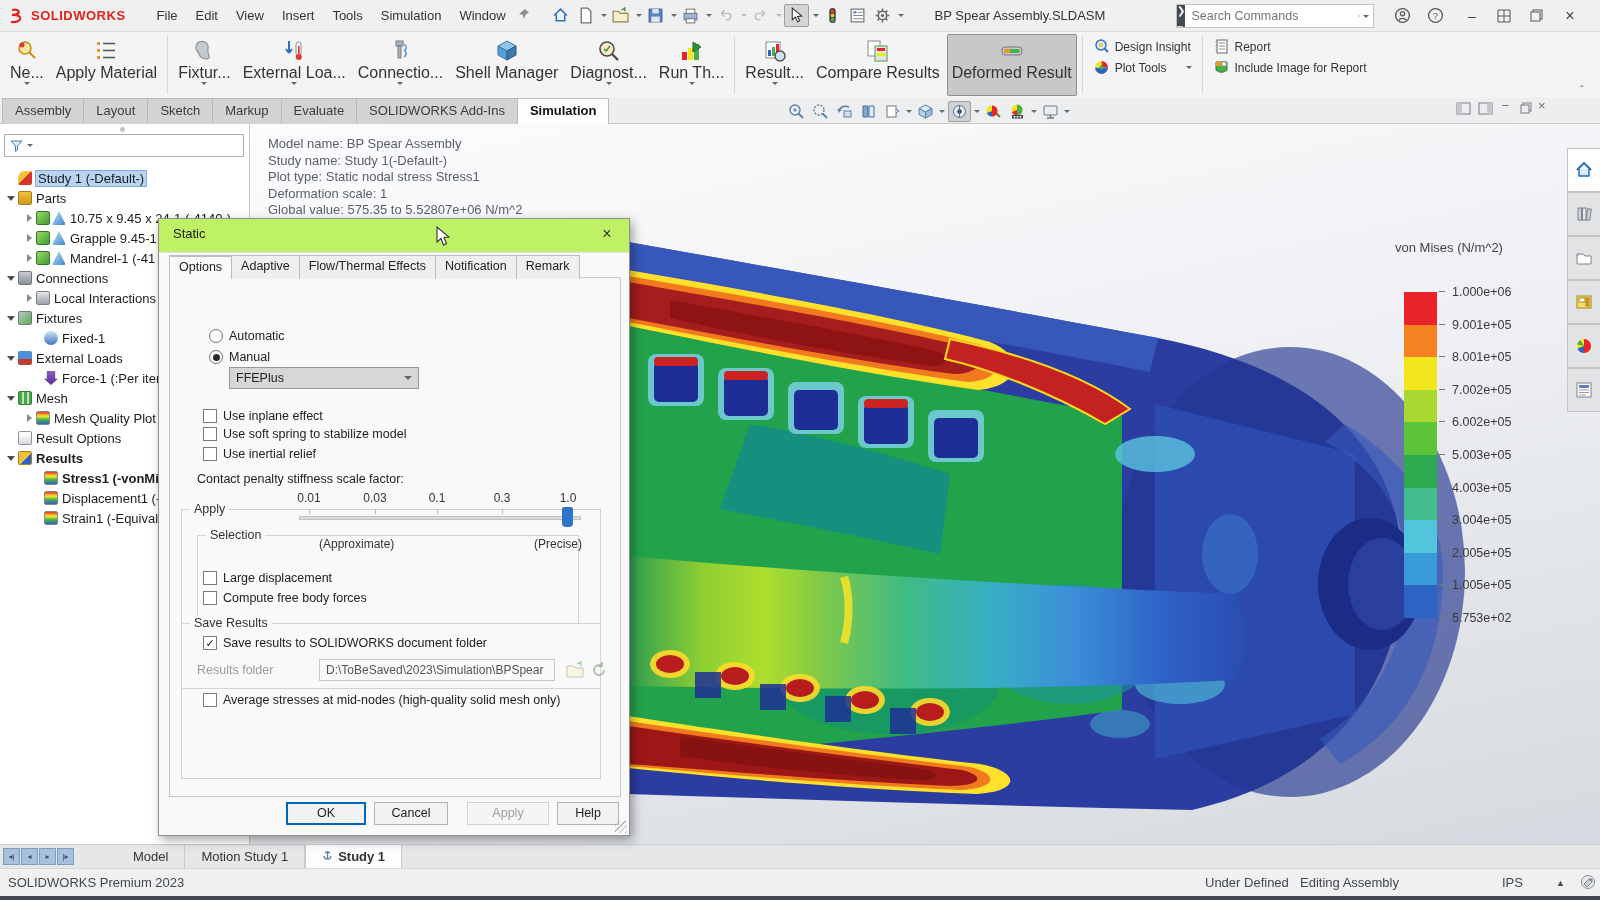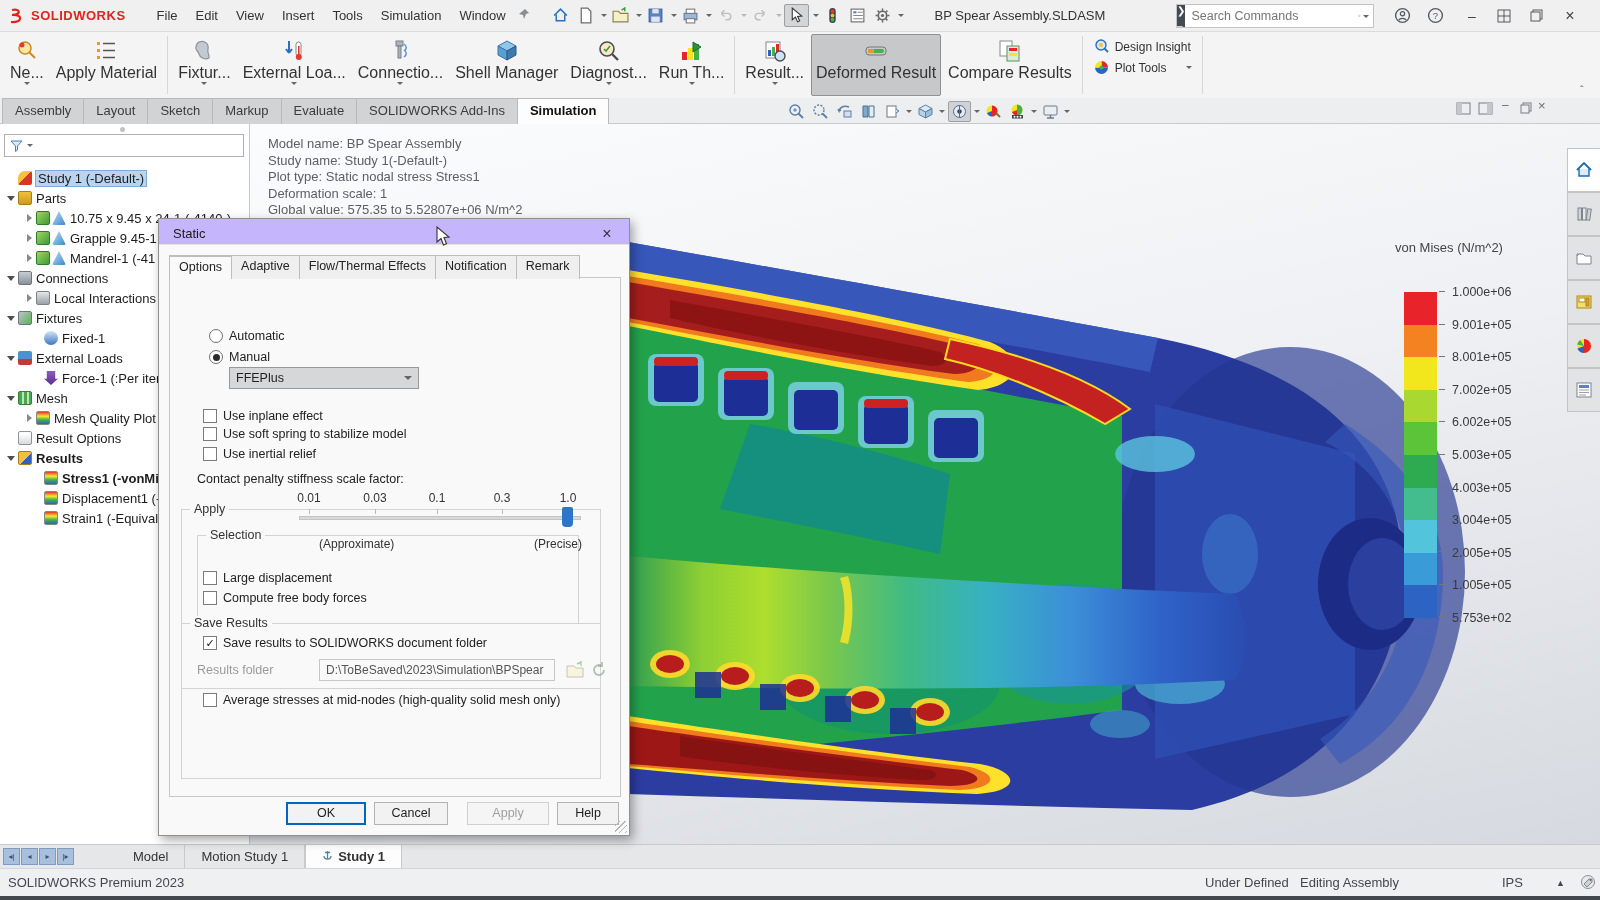--- a/index.html
+++ b/index.html
@@ -86,21 +86,21 @@
   .ltick{position:absolute;left:44px;width:6px;height:1px;background:#777;}
   .llabel{position:absolute;left:57px;font-size:12.5px;color:#3a3a3a;white-space:nowrap;}
 
   
   #taskpane{left:1567px;top:148px;width:33px;}
   .tptab{width:33px;height:44px;background:#e2e3e5;border:1px solid #c3c4c6;border-right:none;display:flex;align-items:center;justify-content:center;margin-bottom:0px;}
   .tptab.active{background:#fff;}
 
   
   #dialog{left:158px;top:218px;width:472px;height:618px;background:#f9f9f9;border:1px solid #8f9092;box-shadow:3px 4px 10px rgba(0,0,0,.35);z-index:50;}
-  #dlgtitle{position:absolute;left:0;top:0;width:100%;height:26px;background:#c4b5fd;border-bottom:1px solid #e3e3e3;}
+  #dlgtitle{position:absolute;left:0;top:0;width:100%;height:34px;background:#bef264;border-bottom:1px solid #e3e3e3;}
   #dlgtitle .t{position:absolute;left:14px;top:7px;color:#1a1a1a;}
   #dlgclose{position:absolute;right:10px;top:3px;width:24px;height:24px;text-align:center;line-height:24px;font-size:16px;color:#333;}
   .dtabs{position:absolute;left:10px;top:36px;display:flex;z-index:2;}
   .dtab{padding:3px 9px;border:1px solid #bdbdbf;border-bottom:none;background:#efefef;color:#222;font-size:12.5px;margin-right:-1px;}
   .dtab.active{background:#f9f9f9;position:relative;top:0px;padding-bottom:5px;font-weight:normal;border-top:2px solid #bdbdbf;}
   #dlgpage{position:absolute;left:10px;top:58px;width:452px;height:520px;border:1px solid #c6c7c9;background:#f9f9f9;}
   .group{position:absolute;border:1px solid #d2d3d5;}
   .glabel{position:absolute;left:8px;top:-8px;background:#f9f9f9;padding:0 4px;color:#333;font-size:12.5px;}
   .dchk{position:absolute;display:flex;align-items:center;gap:6px;font-size:12.5px;color:#222;}
   .box{width:14px;height:14px;border:1px solid #7a7b7d;background:#fff;flex:none;display:flex;align-items:center;justify-content:center;font-size:11px;color:#111;}
@@ -358,36 +358,36 @@
     <svg class="ricon" viewBox="0 0 26 26">
           <rect x="4" y="4" width="14" height="16" fill="#fff" stroke="#888"></rect>
           <rect x="6" y="12" width="3" height="6" fill="#2d62c4"></rect>
           <rect x="10" y="9" width="3" height="9" fill="#46b04a"></rect>
           <rect x="14" y="6" width="3" height="12" fill="#e8232a"></rect>
           <circle cx="18" cy="18" r="5" fill="#cfe3f5" stroke="#4a4d52" stroke-width="1.4"></circle>
         </svg>
     <span class="lbl">Result...</span>
     <span class="caret sm" style="margin-top:3px"></span>
   </div>
-  <div class="rbtn pressed">
-    <svg class="ricon" viewBox="0 0 26 26">
-          <rect x="3" y="9" width="20" height="8" rx="3" fill="none" stroke="#777"></rect>
-          <rect x="5" y="11" width="16" height="4" rx="2" fill="#46b04a"></rect>
-          <rect x="5" y="11" width="6" height="4" fill="#e8972a"></rect>
-        </svg>
-    <span class="lbl">Deformed Result</span>
-  </div>
   <div class="rbtn">
     <svg class="ricon" viewBox="0 0 26 26">
           <rect x="3" y="3" width="12" height="15" fill="#fff" stroke="#888"></rect>
           <rect x="10" y="8" width="12" height="15" fill="#d8ecd8" stroke="#5f8f5f"></rect>
           <rect x="12" y="10" width="8" height="3" fill="#e8232a"></rect>
           <rect x="12" y="15" width="8" height="3" fill="#f2e71c"></rect>
         </svg>
     <span class="lbl">Compare Results</span>
+  </div>
+  <div class="rbtn pressed">
+    <svg class="ricon" viewBox="0 0 26 26">
+          <rect x="3" y="9" width="20" height="8" rx="3" fill="none" stroke="#777"></rect>
+          <rect x="5" y="11" width="16" height="4" rx="2" fill="#46b04a"></rect>
+          <rect x="5" y="11" width="6" height="4" fill="#e8972a"></rect>
+        </svg>
+    <span class="lbl">Deformed Result</span>
   </div>
   <div class="rsep"></div>
   <div class="rside">
     <div class="item">
       <svg class="sicon" viewBox="0 0 17 17">
             <circle cx="8" cy="7" r="5" fill="#d8e8f7" stroke="#2b6fc0" stroke-width="1.4"></circle>
             <path d="M11.5,10.5 L15,14" stroke="#2b6fc0" stroke-width="1.8"></path>
             <circle cx="8" cy="7" r="2" fill="#f0c23c"></circle>
           </svg>
       <span>Design Insight</span>
@@ -397,20 +397,40 @@
             <path d="M8.5,2 A6.5,6.5 0 0 1 15,8.5 L8.5,8.5 Z" fill="#e8232a"></path>
             <path d="M15,8.5 A6.5,6.5 0 0 1 2,8.5 L8.5,8.5 Z" fill="#2d62c4"></path>
             <path d="M2,8.5 A6.5,6.5 0 0 1 8.5,2 L8.5,8.5 Z" fill="#f2e71c"></path>
             <circle cx="8.5" cy="8.5" r="2" fill="#46b04a"></circle>
           </svg>
       <span>Plot Tools</span>
       <span class="caret sm" style="margin-left:14px"></span>
     </div>
   </div>
   <div class="rsep"></div>
+  <div class="rside">
+    <div class="item">
+      <svg class="sicon" viewBox="0 0 17 17">
+            <rect x="4" y="2" width="10" height="13" fill="#fff" stroke="#666"></rect>
+            <path d="M6,5 h6 M6,8 h6 M6,11 h6" stroke="#888"></path>
+            <circle cx="3.5" cy="4" r="1" fill="#999"></circle>
+            <circle cx="3.5" cy="8" r="1" fill="#999"></circle>
+            <circle cx="3.5" cy="12" r="1" fill="#999"></circle>
+          </svg>
+      <span>Report</span>
+    </div>
+    <div class="item">
+      <svg class="sicon" viewBox="0 0 17 17">
+            <path d="M3,3 h11 v8 c-3,3 -8,3 -11,0 z" fill="#46b04a" stroke="#2f7a2c"></path>
+            <path d="M3,3 h11 v4 h-11 z" fill="#e8972a"></path>
+            <circle cx="11" cy="5" r="2.4" fill="#fff" stroke="#888"></circle>
+          </svg>
+      <span>Include Image for Report</span>
+    </div>
+  </div>
 </div>
 <span class="abs" id="ribcollapse">ˆ</span>
 
 <div class="abs" id="tabrow">
   <div class="ctabs">
     <span class="ctab">Assembly</span>
     <span class="ctab">Layout</span>
     <span class="ctab">Sketch</span>
     <span class="ctab">Markup</span>
     <span class="ctab">Evaluate</span>

